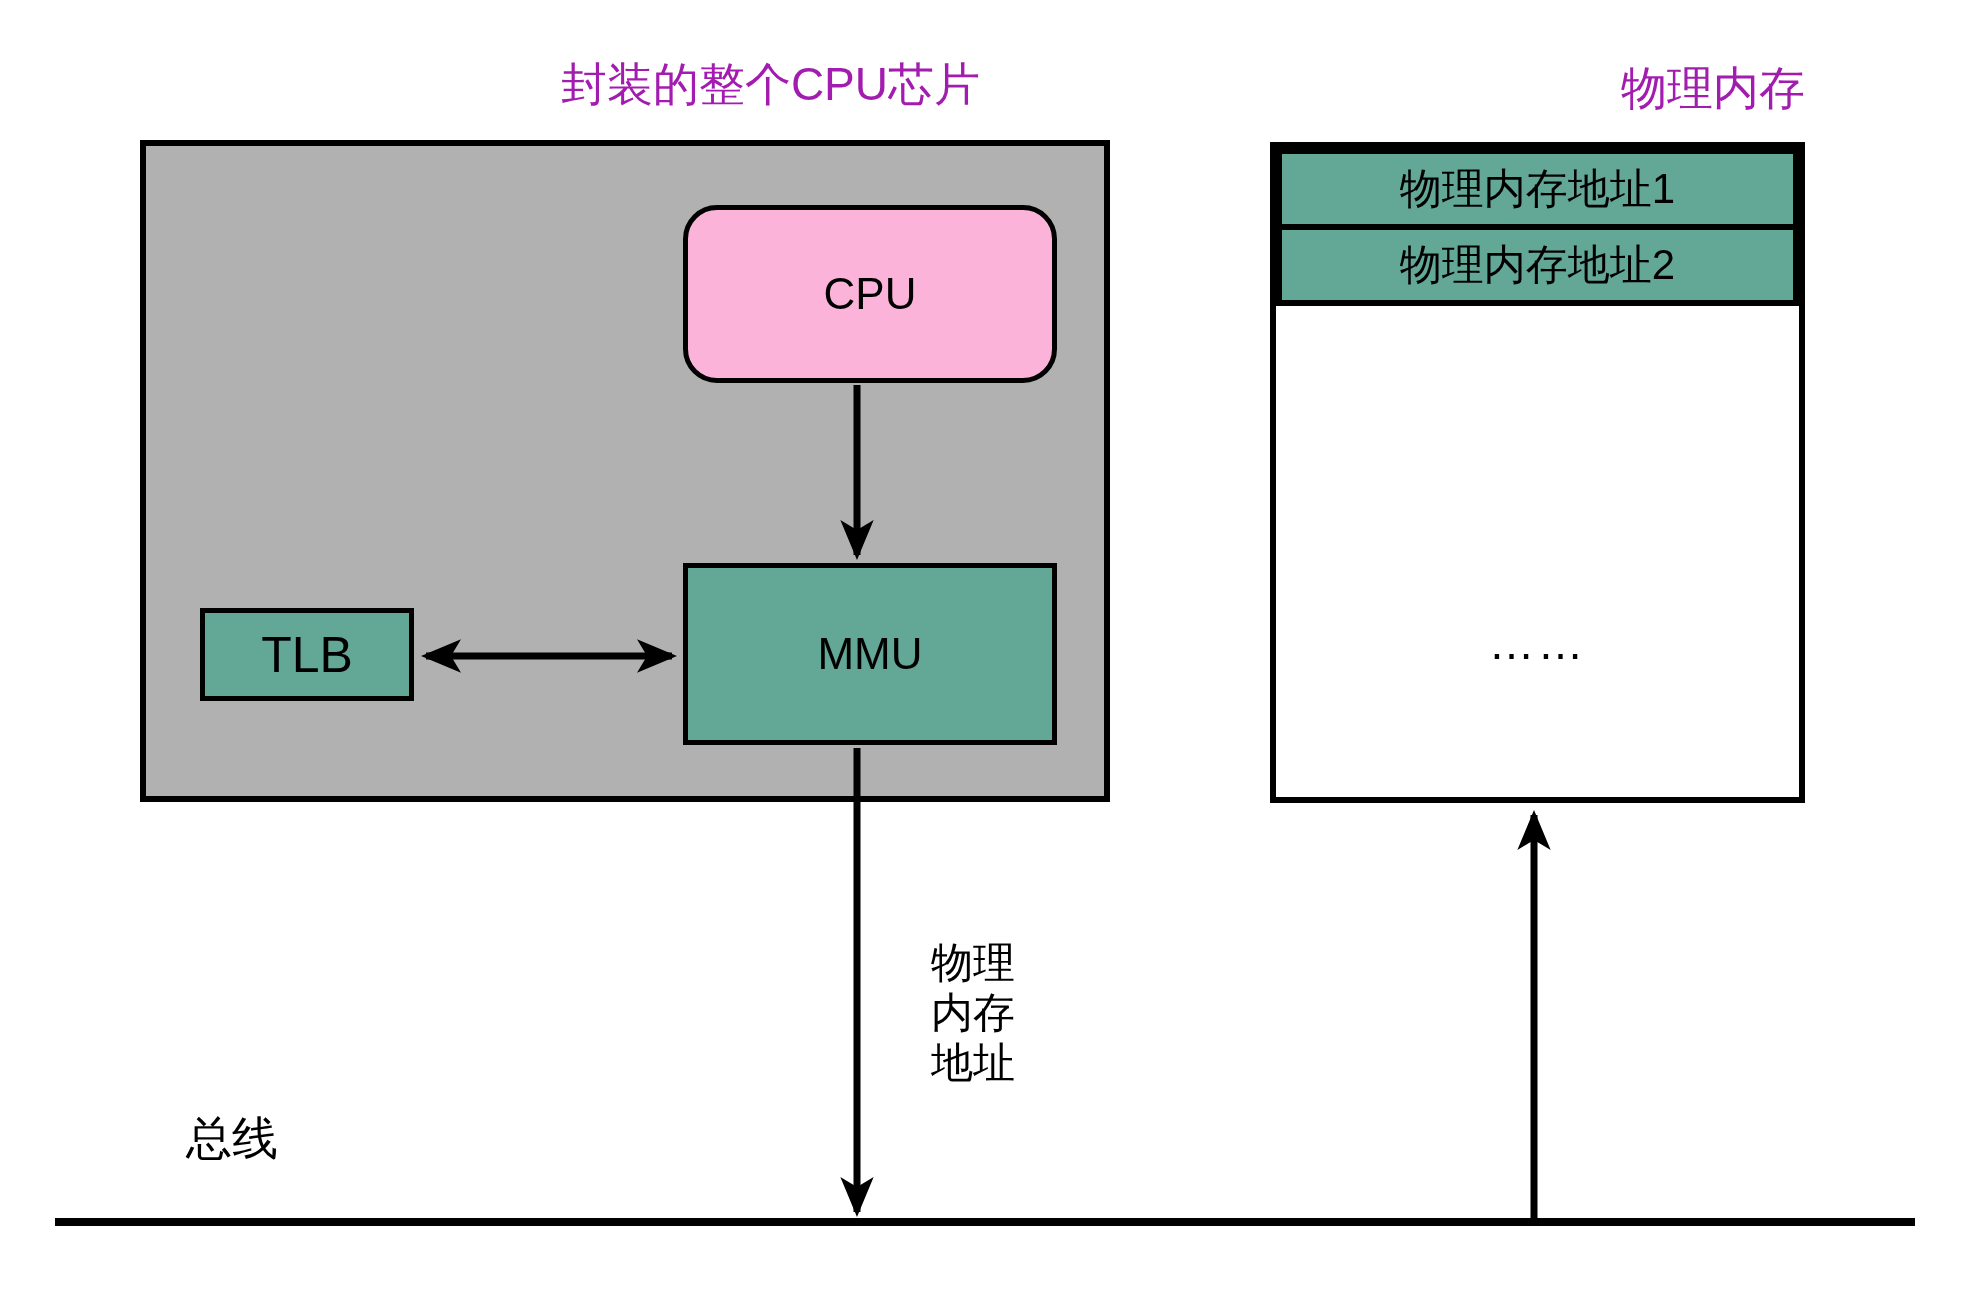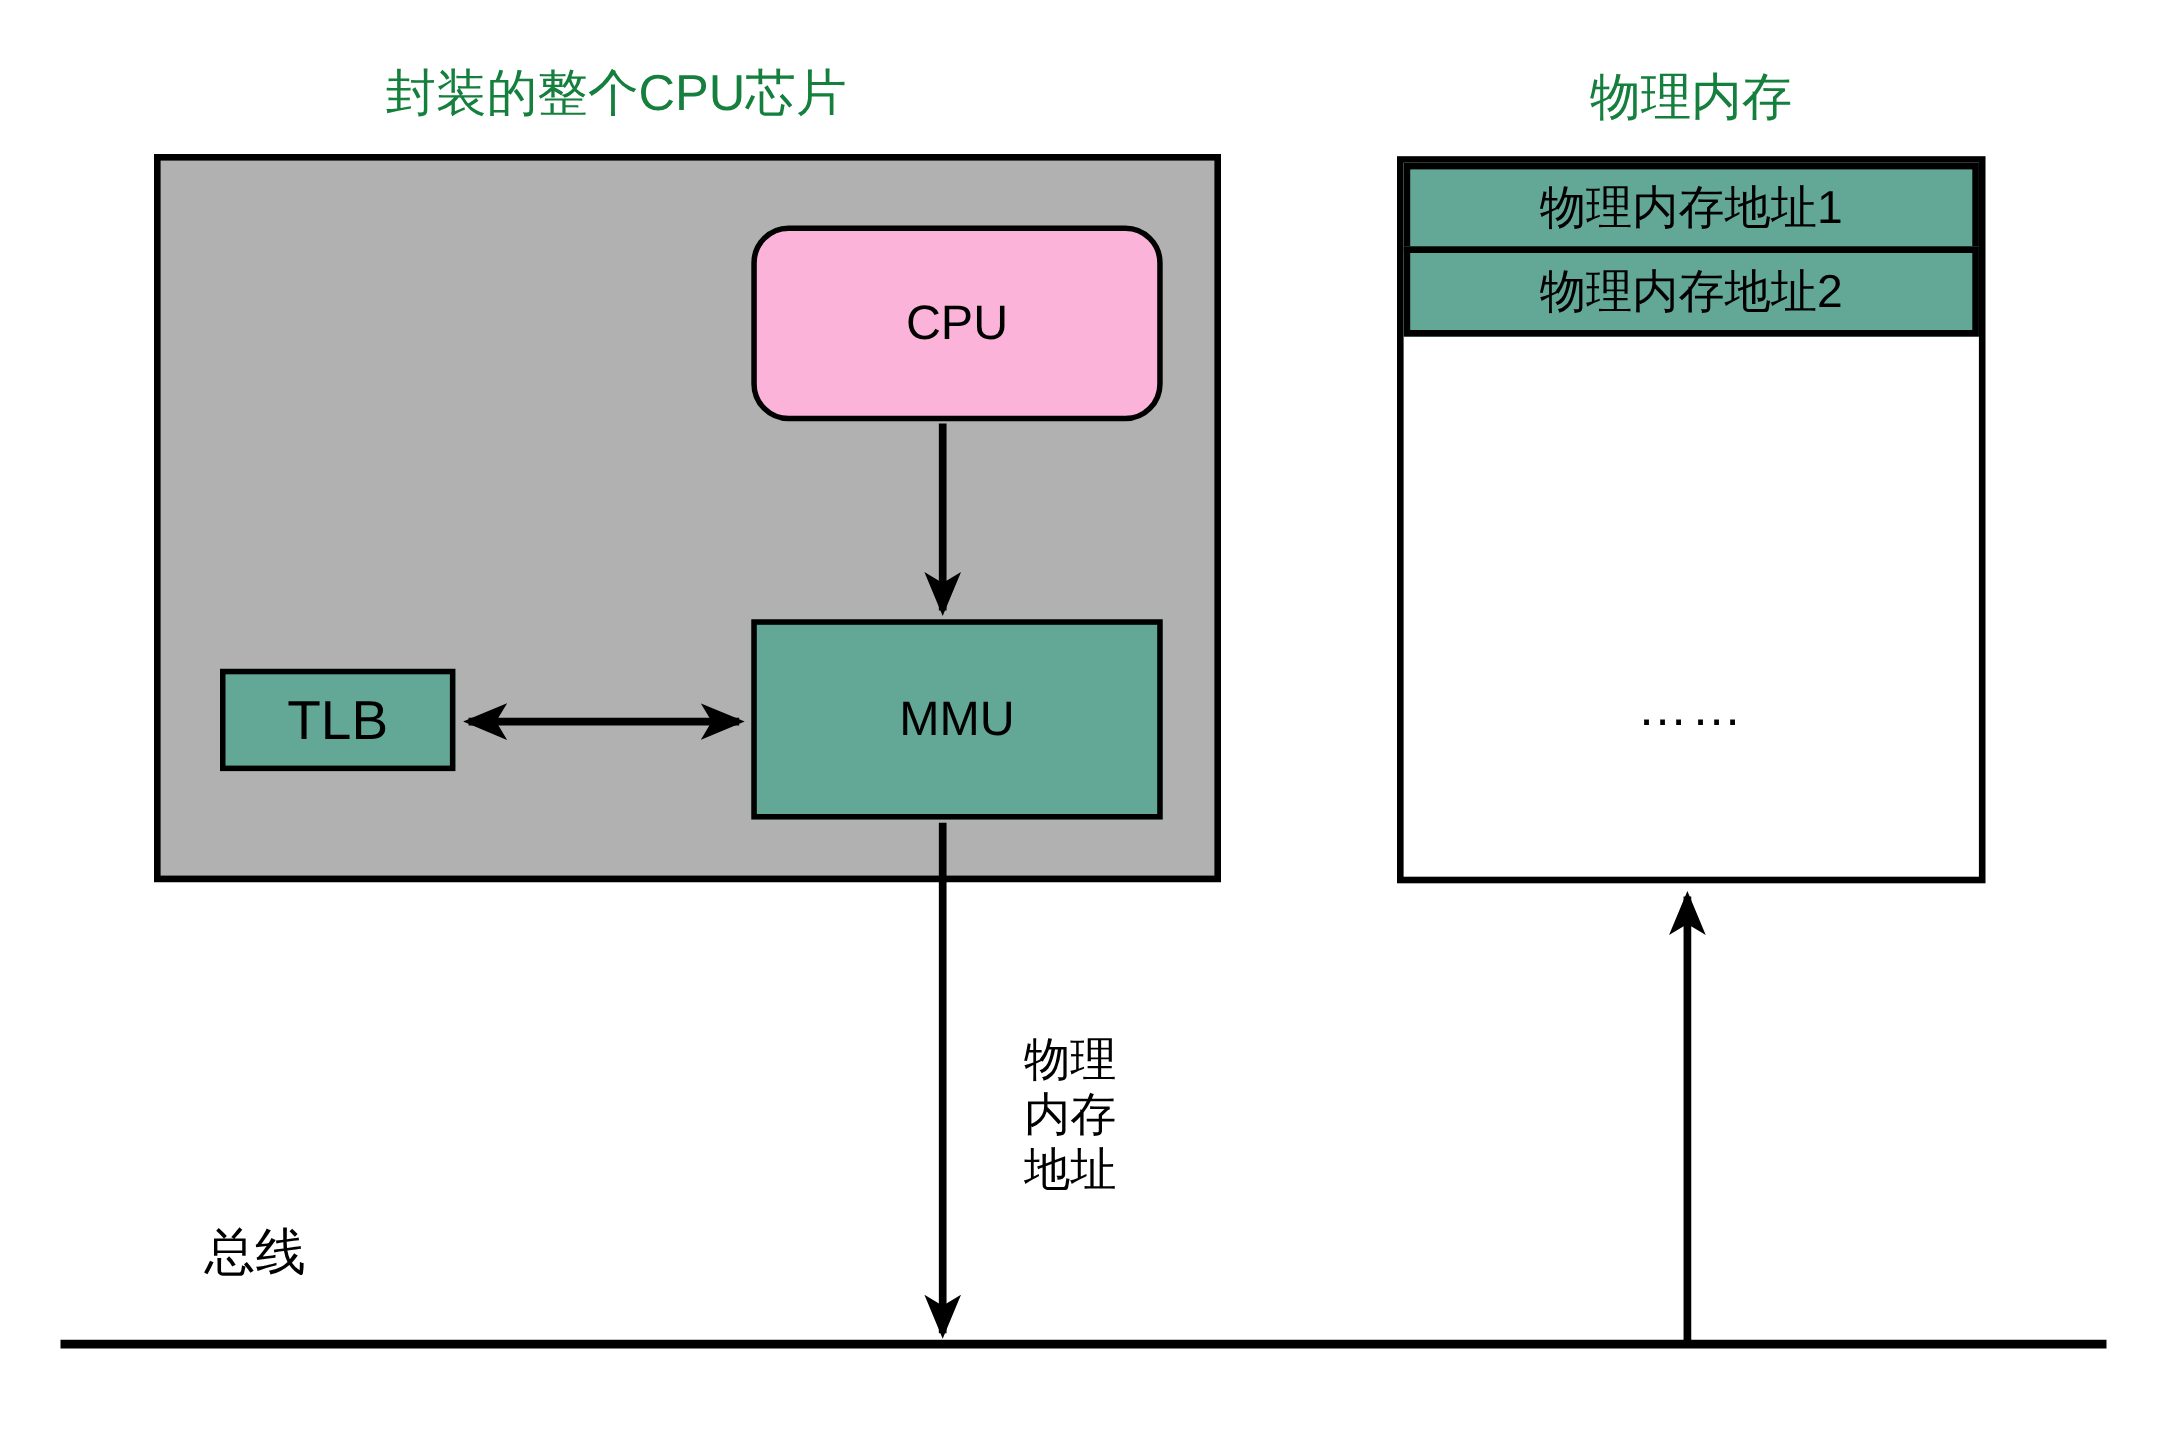--- a/index.html
+++ b/index.html
@@ -9,23 +9,23 @@
     background:#fff;
     font-family:"Liberation Sans", sans-serif;
     color:#000;
     overflow:hidden;
   }
   .abs{position:absolute;}
   .box{position:absolute;box-sizing:border-box;display:flex;align-items:center;justify-content:center;}
   .title{
     position:absolute;
     font-size:46px;
-    text-align:center;
+    text-align:right;
     white-space:nowrap;
-    color:#15803d;
+    color:#a21caf;
   }
   #chip-box{
     left:140px;top:140px;width:970px;height:662px;
     background:var(--chip-fill);
     border:6px solid #000;
   }
   #cpu-box{
     left:683px;top:205px;width:374px;height:178px;
     background:var(--cpu-fill);
     border:5px solid #000;

